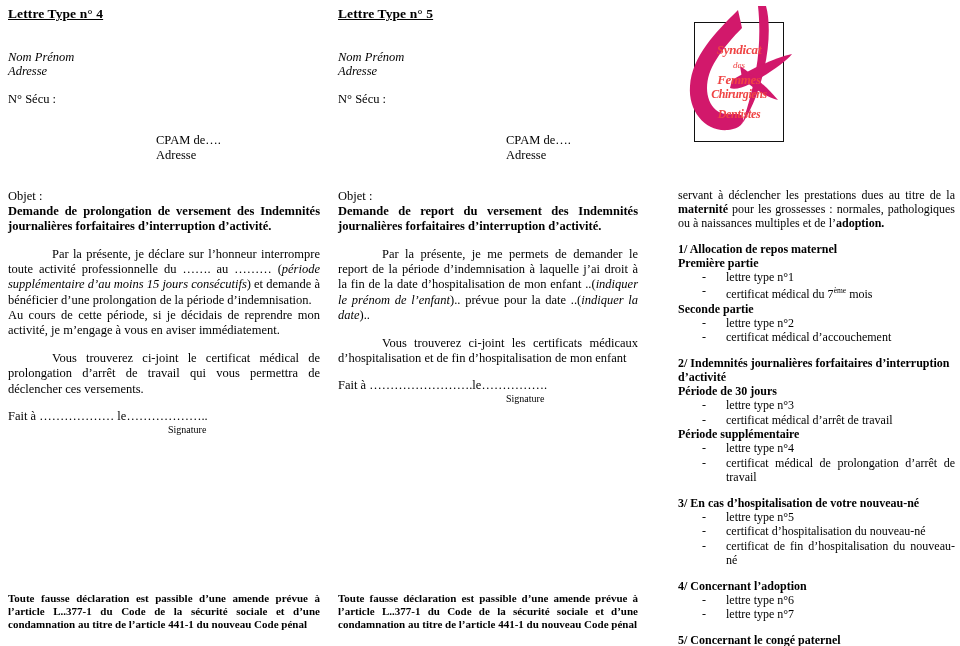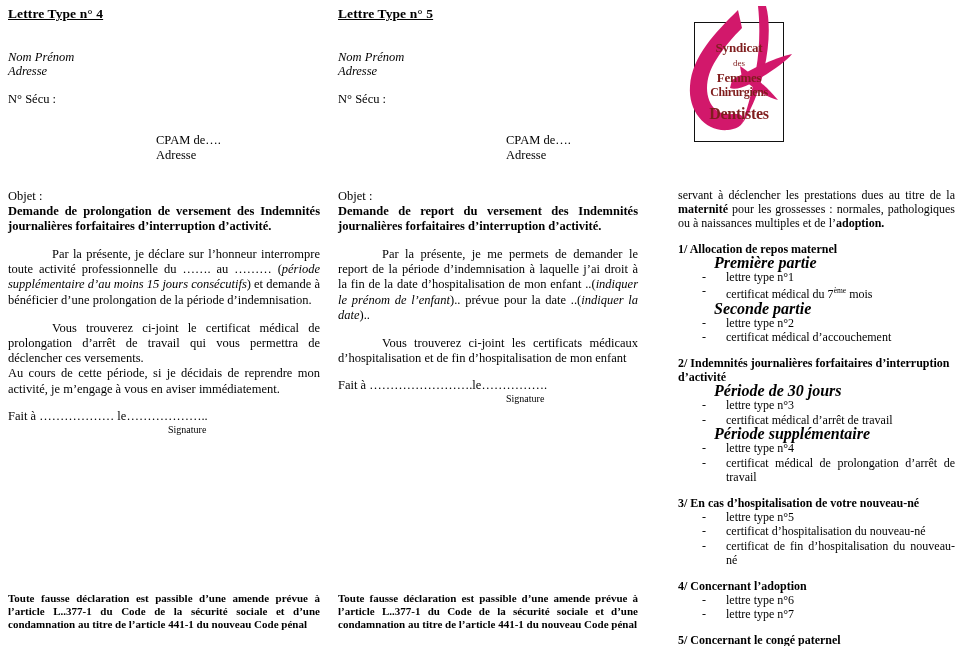--- a/index.html
+++ b/index.html
@@ -112,32 +112,33 @@
     box-sizing: border-box;
   }
   .logo-text {
     position: absolute;
     left: 14px;
     top: 18px;
     width: 90px;
     height: 120px;
     font-family: "Liberation Serif", "DejaVu Serif", serif;
     text-align: center;
-    color: #7f1d1d;
+    color: #ef4444;
     display: flex;
     flex-direction: column;
     justify-content: center;
     line-height: 1.02;
     z-index: 3;
+    font-style: italic;
   }
   .lt1 { font-size: 13px; font-weight: bold; letter-spacing:-.2px;}
   .lt2 { font-size: 9px; margin-top: 4px; }
   .lt3 { font-size: 13px; font-weight: bold; margin-top: 3px; letter-spacing:-.3px;}
   .lt4 { font-size: 12px; font-weight: bold; margin-top: 2px; letter-spacing:-.4px;}
-  .lt5 { font-size: 16px; font-weight: bold; margin-top: 8px; letter-spacing:-.3px;}
+  .lt5 { font-size: 12px; font-weight: bold; margin-top: 8px; letter-spacing:-.3px;}
   .logo-swoosh {
     position: absolute;
     left: 0; top: 0;
     width: 132px; height: 146px;
     z-index: 2;
     pointer-events: none;
   }
 
   .lettre-types-title {
     position: absolute;
@@ -161,24 +162,22 @@
   }
   .r-intro b { font-weight: bold; }
   .r-sec {
     font-weight: bold;
     font-size: 12px;
     line-height: 14.2px;
     margin-top: 11px;
   }
   .r-sub {
     font-weight: bold;
-    font-style: italic;
-    font-size: 16px;
+    font-size: 12px;
     line-height: 14.2px;
-    margin-left: 36px;
   }
   ul.r-list {
     list-style: none;
     margin: 0;
     padding: 0 0 0 24px;
   }
   ul.r-list li {
     font-size: 12px;
     line-height: 14.4px;
     position: relative;
@@ -210,23 +209,23 @@
     <div class="recipient">
       <div>CPAM de….</div>
       <div>Adresse</div>
     </div>
 
     <div class="objet-label">Objet :</div>
     <div class="objet-body">Demande de prolongation de versement des Indemnités journalières forfaitaires d’interruption d’activité.</div>
 
     <div class="para"><span>Par la présente, je déclare sur l’honneur interrompre toute activité professionnelle du ……. au ……… (</span><i>période supplémentaire d’au moins 15 jours consécutifs</i><span>) et demande à bénéficier d’une prolongation de la période d’indemnisation.</span></div>
 
+    <div class="para noindent tight">Au cours de cette période, si je décidais de reprendre mon activité, je m’engage à vous en aviser immédiatement.</div>
+
     <div class="para">Vous trouverez ci-joint le certificat médical de prolongation d’arrêt de travail qui vous permettra de déclencher ces versements.</div>
-
-    <div class="para noindent tight">Au cours de cette période, si je décidais de reprendre mon activité, je m’engage à vous en aviser immédiatement.</div>
 
     <div class="fait">Fait à ……………… le………………..</div>
 
     <div class="signature">Signature</div>
   </div>
 
   <div class="legal" id="legal-left">Toute fausse déclaration est passible d’une amende prévue à l’article L..377-1 du Code de la sécurité sociale et d’une condamnation au titre de l’article 441-1 du nouveau Code pénal</div>
 
   <div class="col" id="col-mid">
     <div class="doc-title">Lettre Type n° 5</div>

